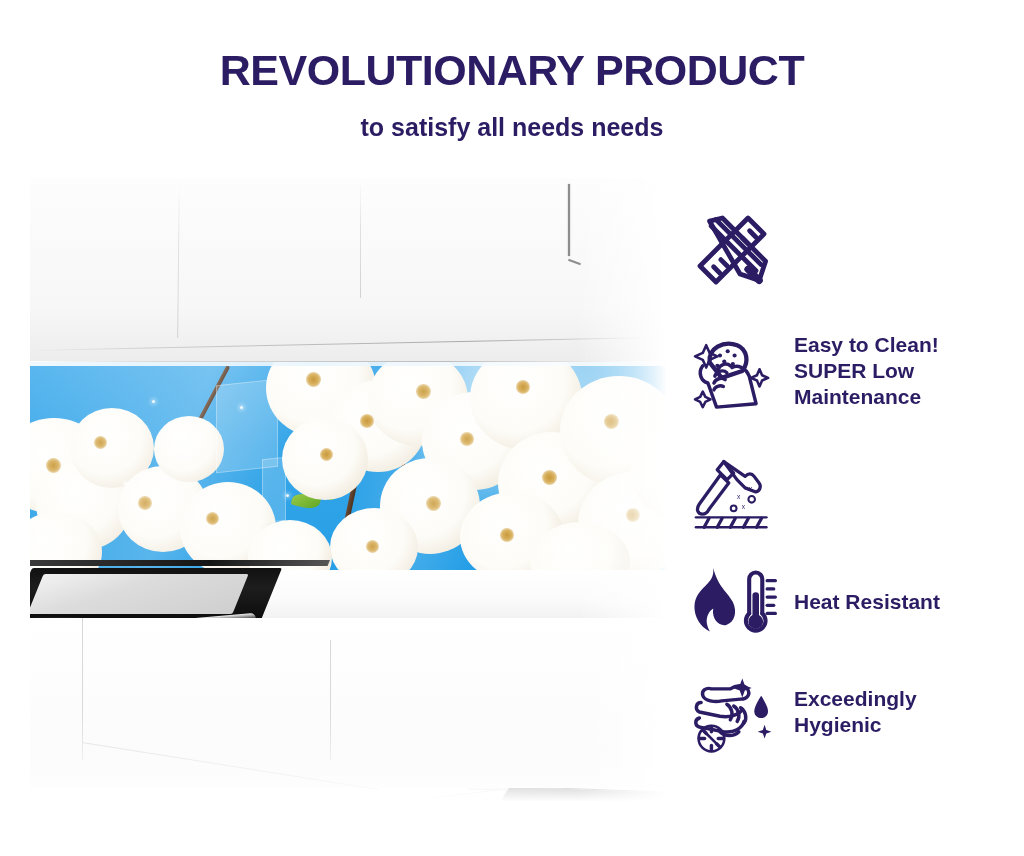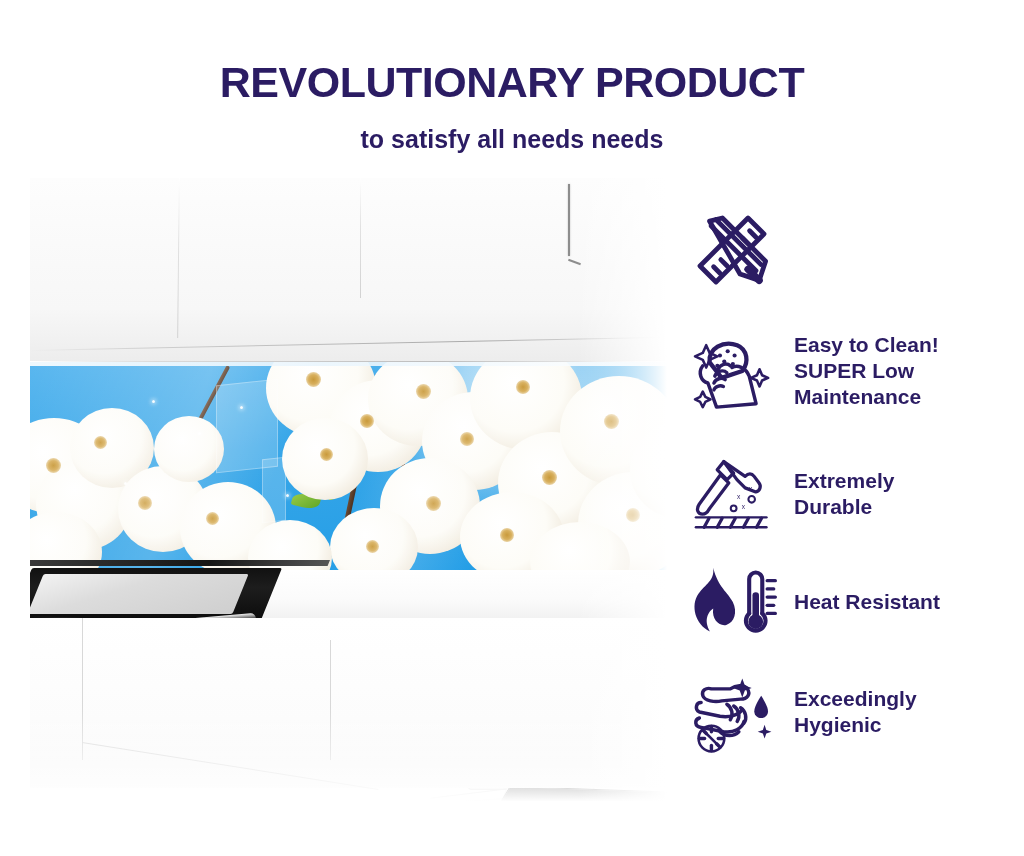--- a/index.html
+++ b/index.html
@@ -17,21 +17,20 @@
   }
 
   
   #header {
     position: absolute;
     left: 0;
     top: 0;
     width: 1024px;
     height: 170px;
     text-align: center;
-    margin-top: 12px;
   }
   #page-title {
     margin: 0;
     padding-top: 48px;
     font-size: 43px;
     font-weight: bold;
     letter-spacing: -0.5px;
     line-height: 1.05;
     color: #2b1c63;
   }
@@ -533,22 +532,20 @@
 
         <path d="M6 76 L92 76" stroke-width="3"></path>
         <path d="M6 88 L92 88" stroke-width="3"></path>
         <path d="M16 88 L22 77"></path>
           <path d="M32 88 L38 77"></path>
         <path d="M48 88 L54 77"></path>
           <path d="M64 88 L70 77"></path>
         <path d="M80 88 L86 77"></path>
       </svg>
     </div>
-    <div class="feature-label">Extremely
-Durable</div>
   </div>
 
   <div class="feature-row r4">
     <div class="feature-icon">
       <svg width="90" height="80" viewBox="0 0 110 96" fill="none">
 
         <path d="M32 6 C34 22 22 26 14 38 C4 52 10 76 28 84 C20 70 26 60 32 56 C30 70 40 78 48 76 C58 73 62 60 56 48 C50 36 38 30 32 6 Z" fill="#2b1c63"></path>
 
         <g stroke="#2b1c63" stroke-width="5" fill="none" stroke-linecap="round">
           <path d="M76 62 L76 20 A8 8 0 0 1 92 20 L92 62"></path>

